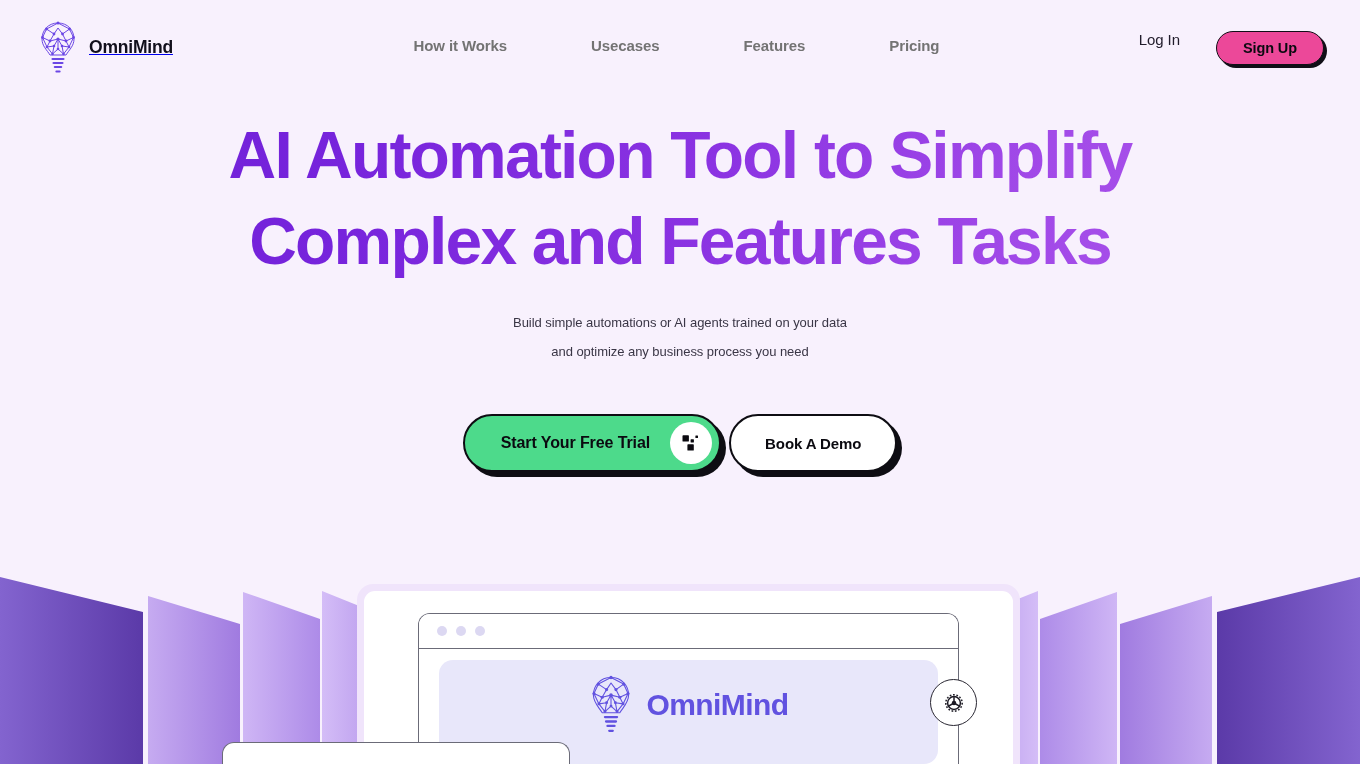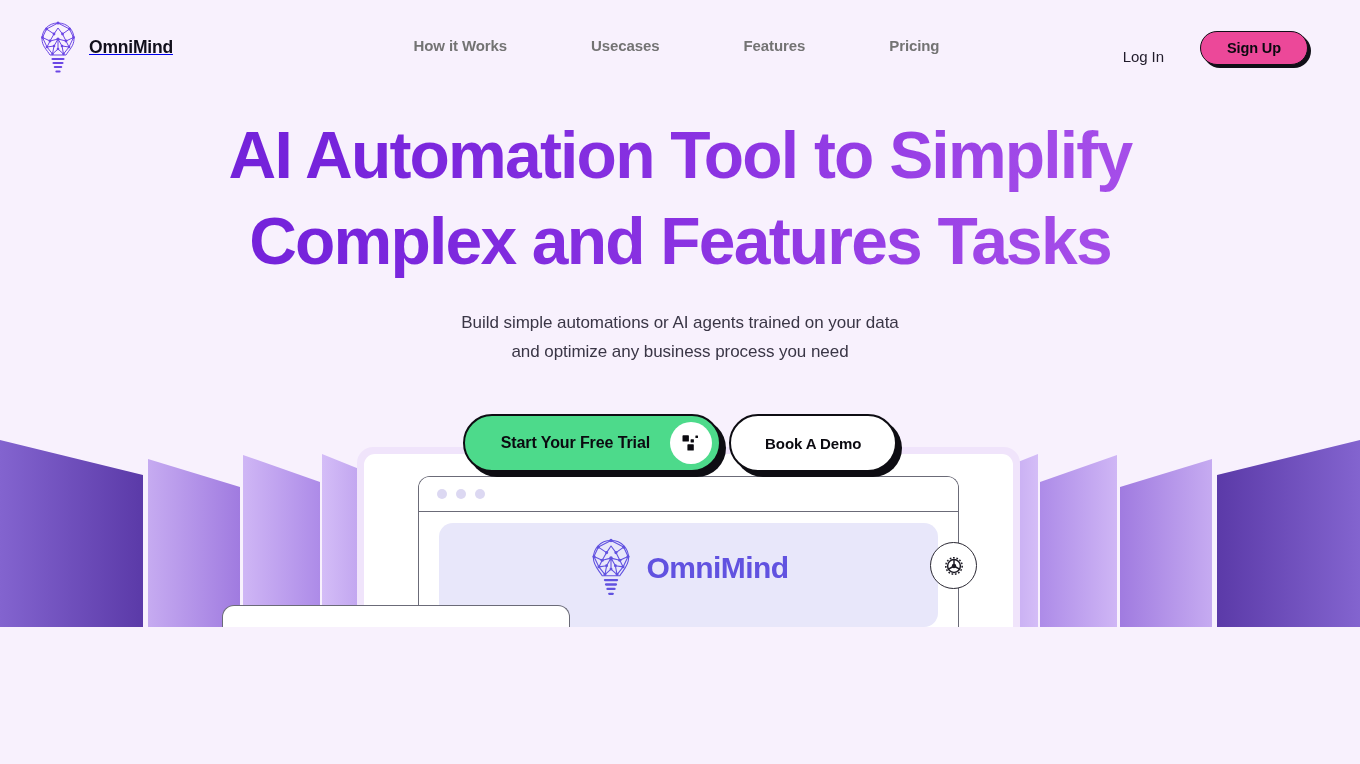--- a/index.html
+++ b/index.html
@@ -4,21 +4,21 @@
 <title>OmniMind</title>
 <style>
   * { box-sizing: border-box; margin: 0; padding: 0; }
   html, body {
     width: 1360px; height: 764px;
     overflow: hidden;
     font-family: "Liberation Sans", sans-serif;
     background: #F8F1FD;
   }
 
-  .page { position: relative; width: 1360px; height: 627px; background: #F8F1FD; overflow: hidden; }
+  .page { position: relative; width: 1360px; height: 764px; background: #F8F1FD; overflow: hidden; }
 
   
   .header {
     position: absolute; top: 0; left: 0; width: 1360px; height: 95px;
     display: flex; align-items: center; z-index: 40;
   }
   .brand {
     position: absolute; left: 38px; top: 50%; transform: translateY(-50%);
     display: flex; align-items: center; gap: 11px;
   }
@@ -29,22 +29,22 @@
     position: absolute; left: 50%; transform: translateX(-50%); top: 50%; margin-top: -11px;
     display: flex; align-items: center; gap: 0px;
   }
   .nav a {
     font-size: 15px; font-weight: 700; color: #737373; text-decoration: none;
     letter-spacing: -0.1px; padding: 0 42px; white-space: nowrap;
   }
   .nav a:first-child { padding-left: 35px; }
 
   .header-right {
-    position: absolute; right: 52px; top: 50%; transform: translateY(-50%);
-    display: flex; align-items: flex-end; gap: 36px;
+    position: absolute; right: 36px; top: 50%; transform: translateY(-50%);
+    display: flex; align-items: flex-start; gap: 36px;
   }
   .login-link {
     font-size: 15px; font-weight: 500; color: #211C2B; text-decoration: none; letter-spacing: -0.1px;
   }
   .signup-btn {
     position: relative;
     display: inline-flex; align-items: center; justify-content: center;
     background: #ec4899; color: #0B0A10;
     font-size: 14.5px; font-weight: 700; letter-spacing: -0.1px;
     height: 34px; padding: 0 26px;
@@ -62,21 +62,21 @@
     letter-spacing: -1.8px;
     background: linear-gradient(100deg, #6E1FD6 0%, #7724DC 26%, #8B33E2 52%, #A24AE8 76%, #AE57EC 100%);
     -webkit-background-clip: text; background-clip: text;
     -webkit-text-fill-color: transparent; color: transparent;
   }
   .headline .l2 { display: block; }
 
   .subtitle {
     margin-top: 24px;
     text-align: center;
-    font-size: 17px; line-height: 29px; color: #3A3646; font-weight: 400;
+    font-size: 13px; line-height: 29px; color: #3A3646; font-weight: 400;
     letter-spacing: -0.05px;
   }
 
   .cta-row {
     margin-top: 48px;
     display: flex; justify-content: center; align-items: center; gap: 8px;
   }
   .btn-primary {
     position: relative; display: inline-flex; align-items: center;
     background: #4DDA8B; height: 58px; padding: 0 7px 0 36px;

